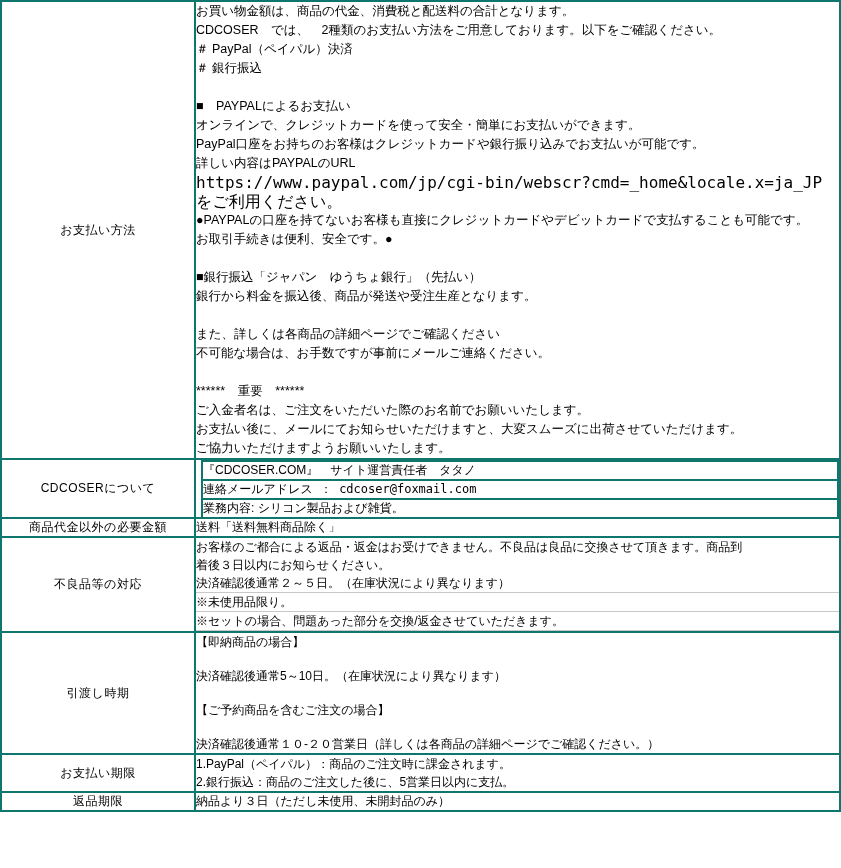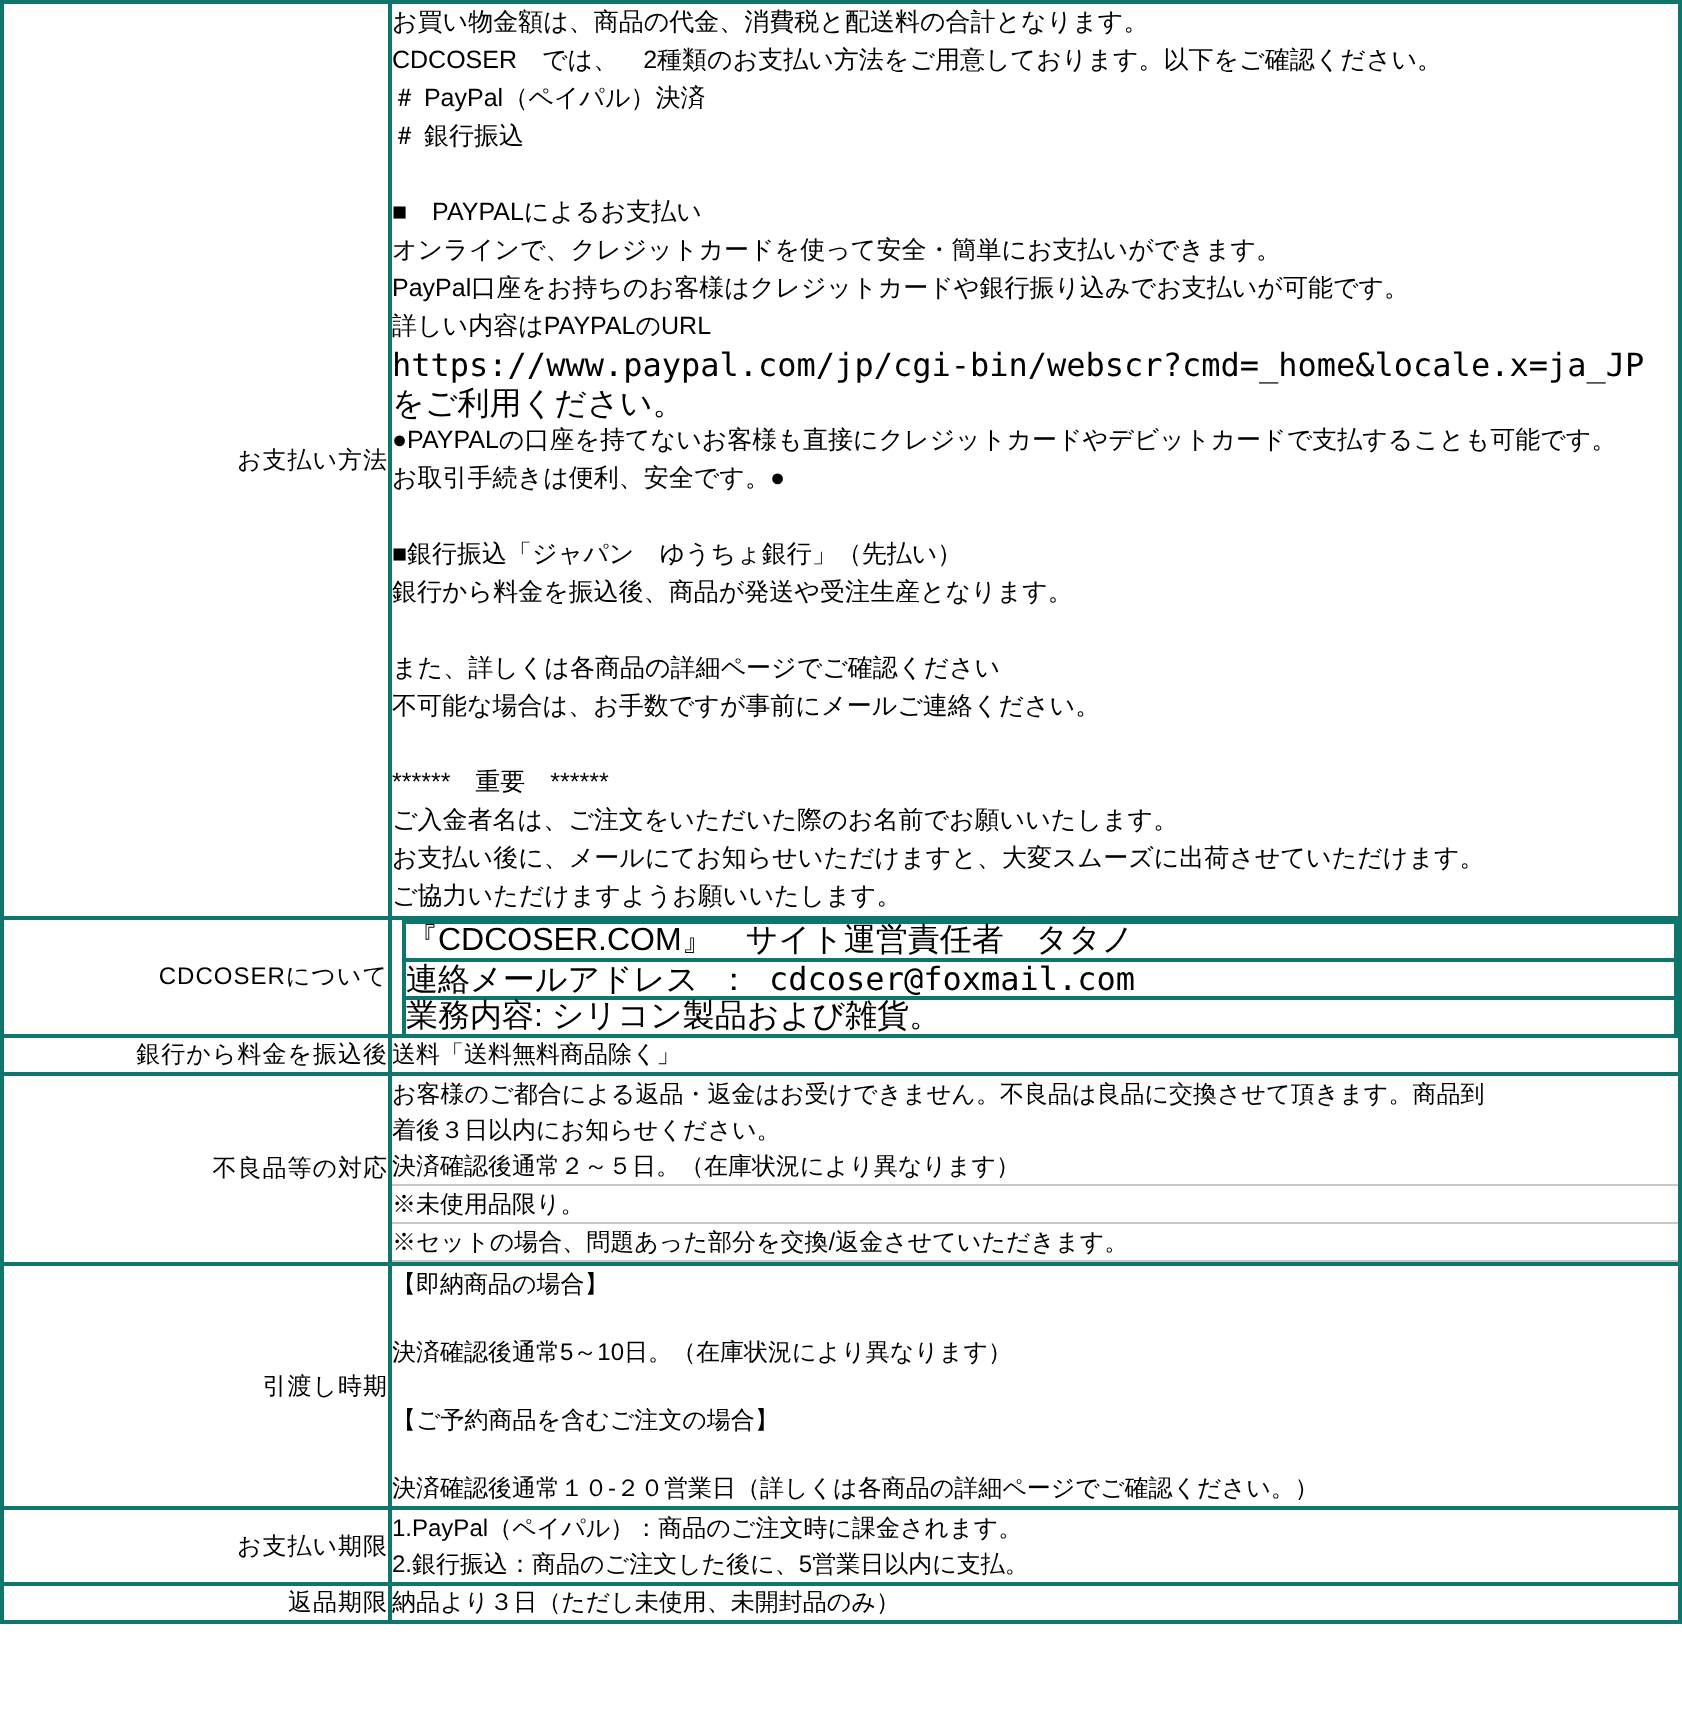--- a/index.html
+++ b/index.html
@@ -18,21 +18,21 @@
     border-collapse: collapse;
     table-layout: fixed;
   }
   table.info td {
     border: 2px solid #0f766e;
     vertical-align: middle;
     padding: 0;
   }
   td.label {
     width: 192px;
-    text-align: right;
+    text-align: center;
     font-size: 12px;
     letter-spacing: 0.5px;
     padding: 2px 4px;
   }
   td.value {
     padding: 2px 4px 2px 5px;
     line-height: 17px;
     font-size: 12px;
   }
   .pay-block {
@@ -48,21 +48,21 @@
     font-size: 16px;
   }
   .sub-table {
     width: 100%;
     border-collapse: collapse;
   }
   .sub-table td {
     border: 0;
     border-bottom: 1px solid #bbbbbb;
     padding: 3px 2px 3px 2px;
-    font-size: 16px;
+    font-size: 12px;
     line-height: 17px;
   }
   .sub-table tr:last-child td {
     border-bottom: 0;
   }
   .mailtext {
     font-family: "DejaVu Sans Mono", monospace;
     font-size: 11.5px;
     letter-spacing: 0;
   }
@@ -128,21 +128,21 @@
             </tr>
             <tr>
               <td>業務内容: シリコン製品および雑貨。</td>
             </tr>
           </tbody>
         </table>
       </td>
     </tr>
 
     <tr>
-      <td class="label">銀行から料金を振込後</td>
+      <td class="label">商品代金以外の必要金額</td>
       <td class="value">送料「送料無料商品除く」</td>
     </tr>
 
 
     <tr>
       <td class="label">不良品等の対応</td>
       <td class="value defect">
         <div>お客様のご都合による返品・返金はお受けできません。不良品は良品に交換させて頂きます。商品到</div>
         <div>着後３日以内にお知らせください。</div>
         <div class="u">決済確認後通常２～５日。（在庫状況により異なります）</div>

